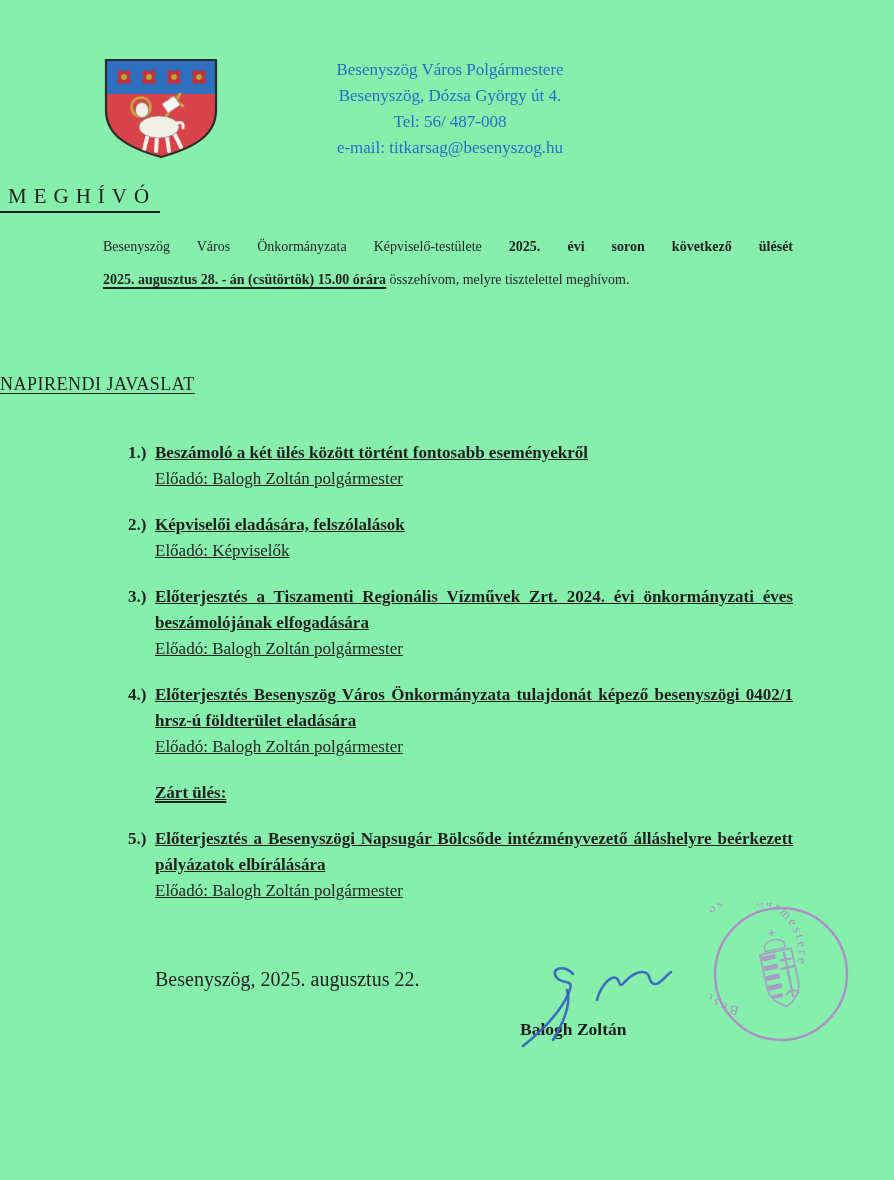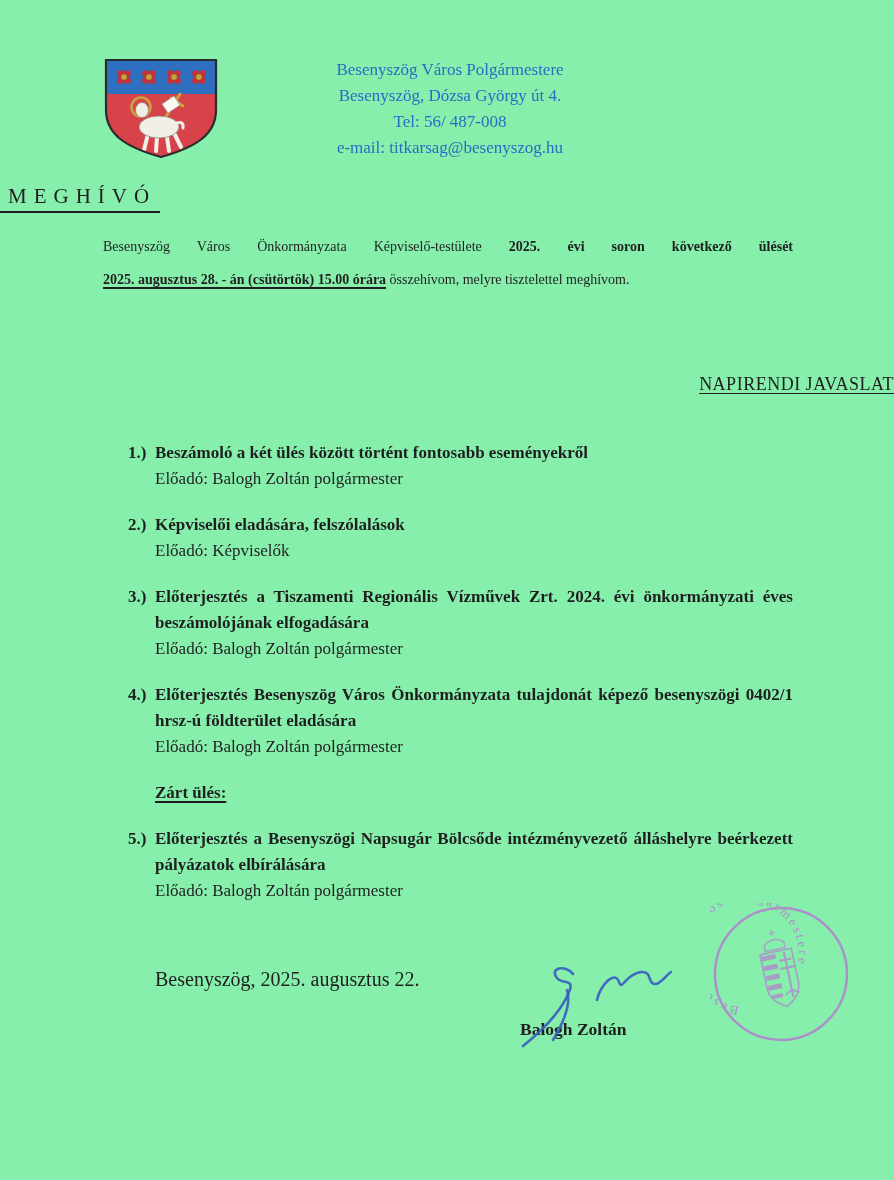--- a/index.html
+++ b/index.html
@@ -22,31 +22,31 @@
     border-bottom:2.5px solid var(--body-text,#1f1f1f);
     padding:0 4px 3px 8px;letter-spacing:7px;
   }
   
   .intro{position:absolute;left:103px;top:237px;width:690px;font-size:14px;}
   .intro .line{line-height:20px;margin-bottom:13px;}
   .jline{text-align:justify;text-align-last:justify;}
   b.u,.u2{font-weight:700;text-decoration:underline;text-decoration-thickness:1.6px;text-underline-offset:3px;}
   
   .agenda-heading{
-    position:absolute;left:0;top:374px;width:100%;text-align:right;margin:0;
+    position:absolute;left:0;top:374px;width:100%;text-align:left;margin:0;
     font-size:18px;font-weight:400;letter-spacing:.5px;
   }
   .agenda-heading .hu{text-decoration:underline;text-decoration-thickness:1.4px;text-underline-offset:3px;}
   .agenda{position:absolute;left:128px;top:440px;width:665px;font-size:17px;}
   .item{display:flex;margin-bottom:20px;}
   .num{flex:0 0 27px;font-weight:700;line-height:26px;}
-  .item-body{flex:1;}
+  .item-body{flex:1;text-decoration:underline;}
   .item-title{font-weight:700;line-height:26px;text-align:justify;}
   .item-presenter{line-height:26px;}
-  .closed-heading{margin:12px 0 20px 27px;font-size:17px;line-height:26px;}
+  .closed-heading{margin:12px 0 20px 27px;font-size:17px;line-height:26px;text-decoration:underline;}
   
   .dateline{position:absolute;left:155px;top:968px;font-size:20px;}
   .signer{position:absolute;left:520px;top:1016px;width:190px;text-align:left;font-weight:700;font-size:17.5px;line-height:27px;}
   .signature{position:absolute;left:495px;top:952px;width:185px;height:100px;z-index:3;}
   .sig-stroke{fill:none;stroke:var(--signature-blue,#3c5fc1);stroke-width:2.6;stroke-linecap:round;opacity:.92;}
   
   .stamp{position:absolute;left:710px;top:903px;width:142px;height:142px;opacity:.8;filter:blur(.3px);}
   .stamp text{font-family:"Liberation Serif",serif;font-size:13.2px;letter-spacing:2.6px;fill:var(--stamp-purple,#b678d2);}
   .st{stroke:var(--stamp-purple,#b678d2);fill:none;}
   .sf{fill:var(--stamp-purple,#b678d2);}

